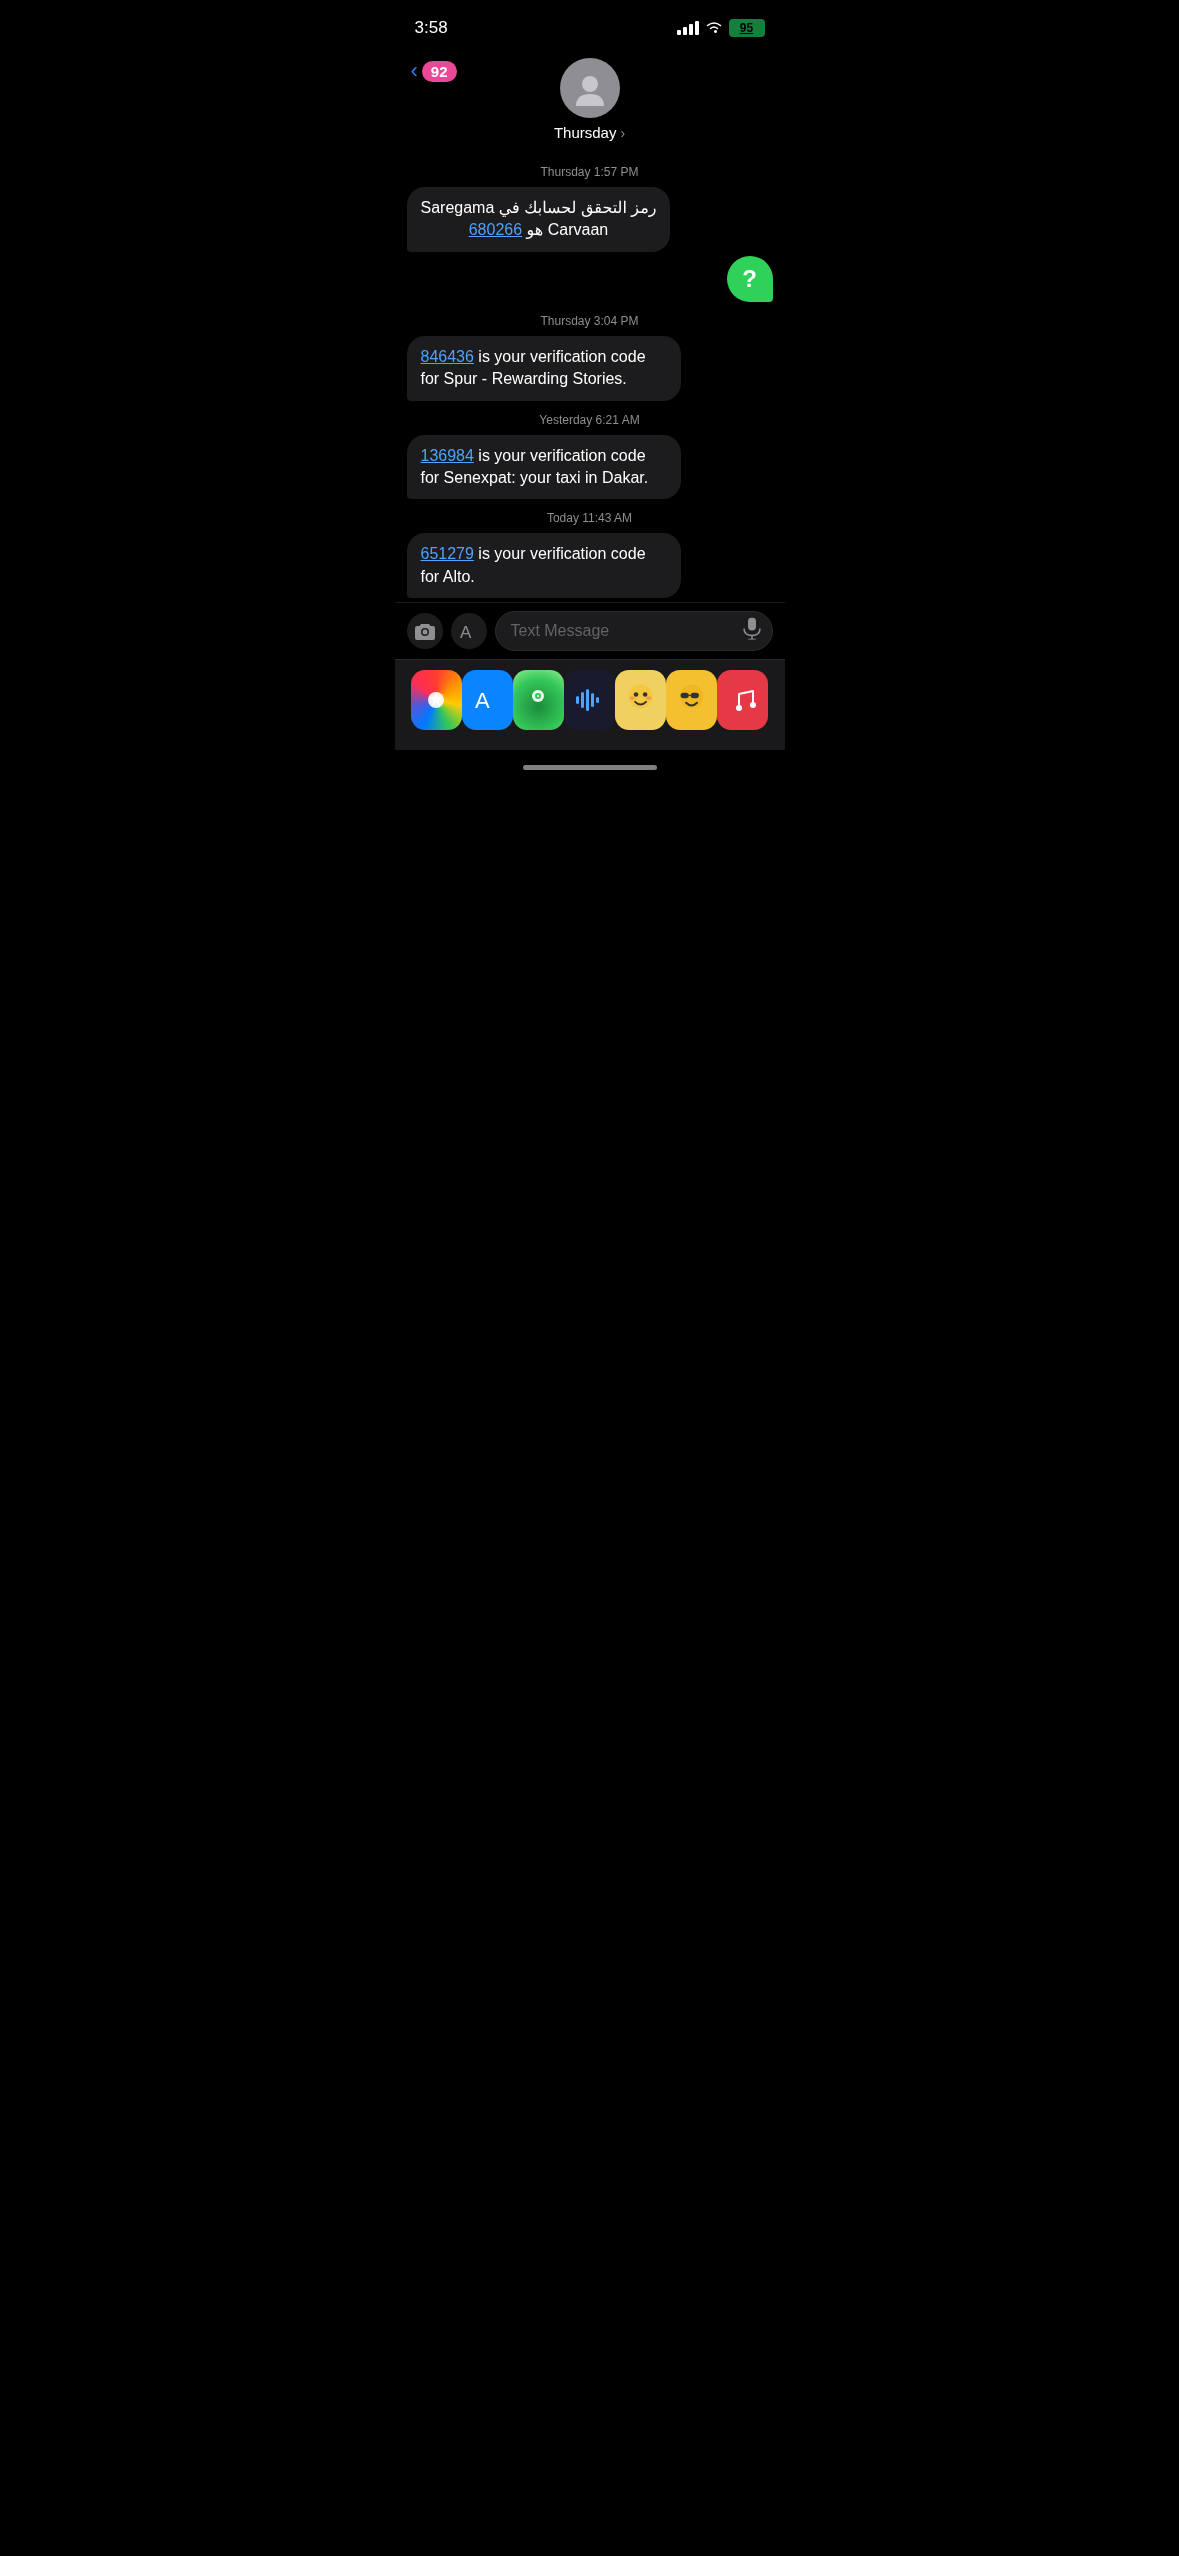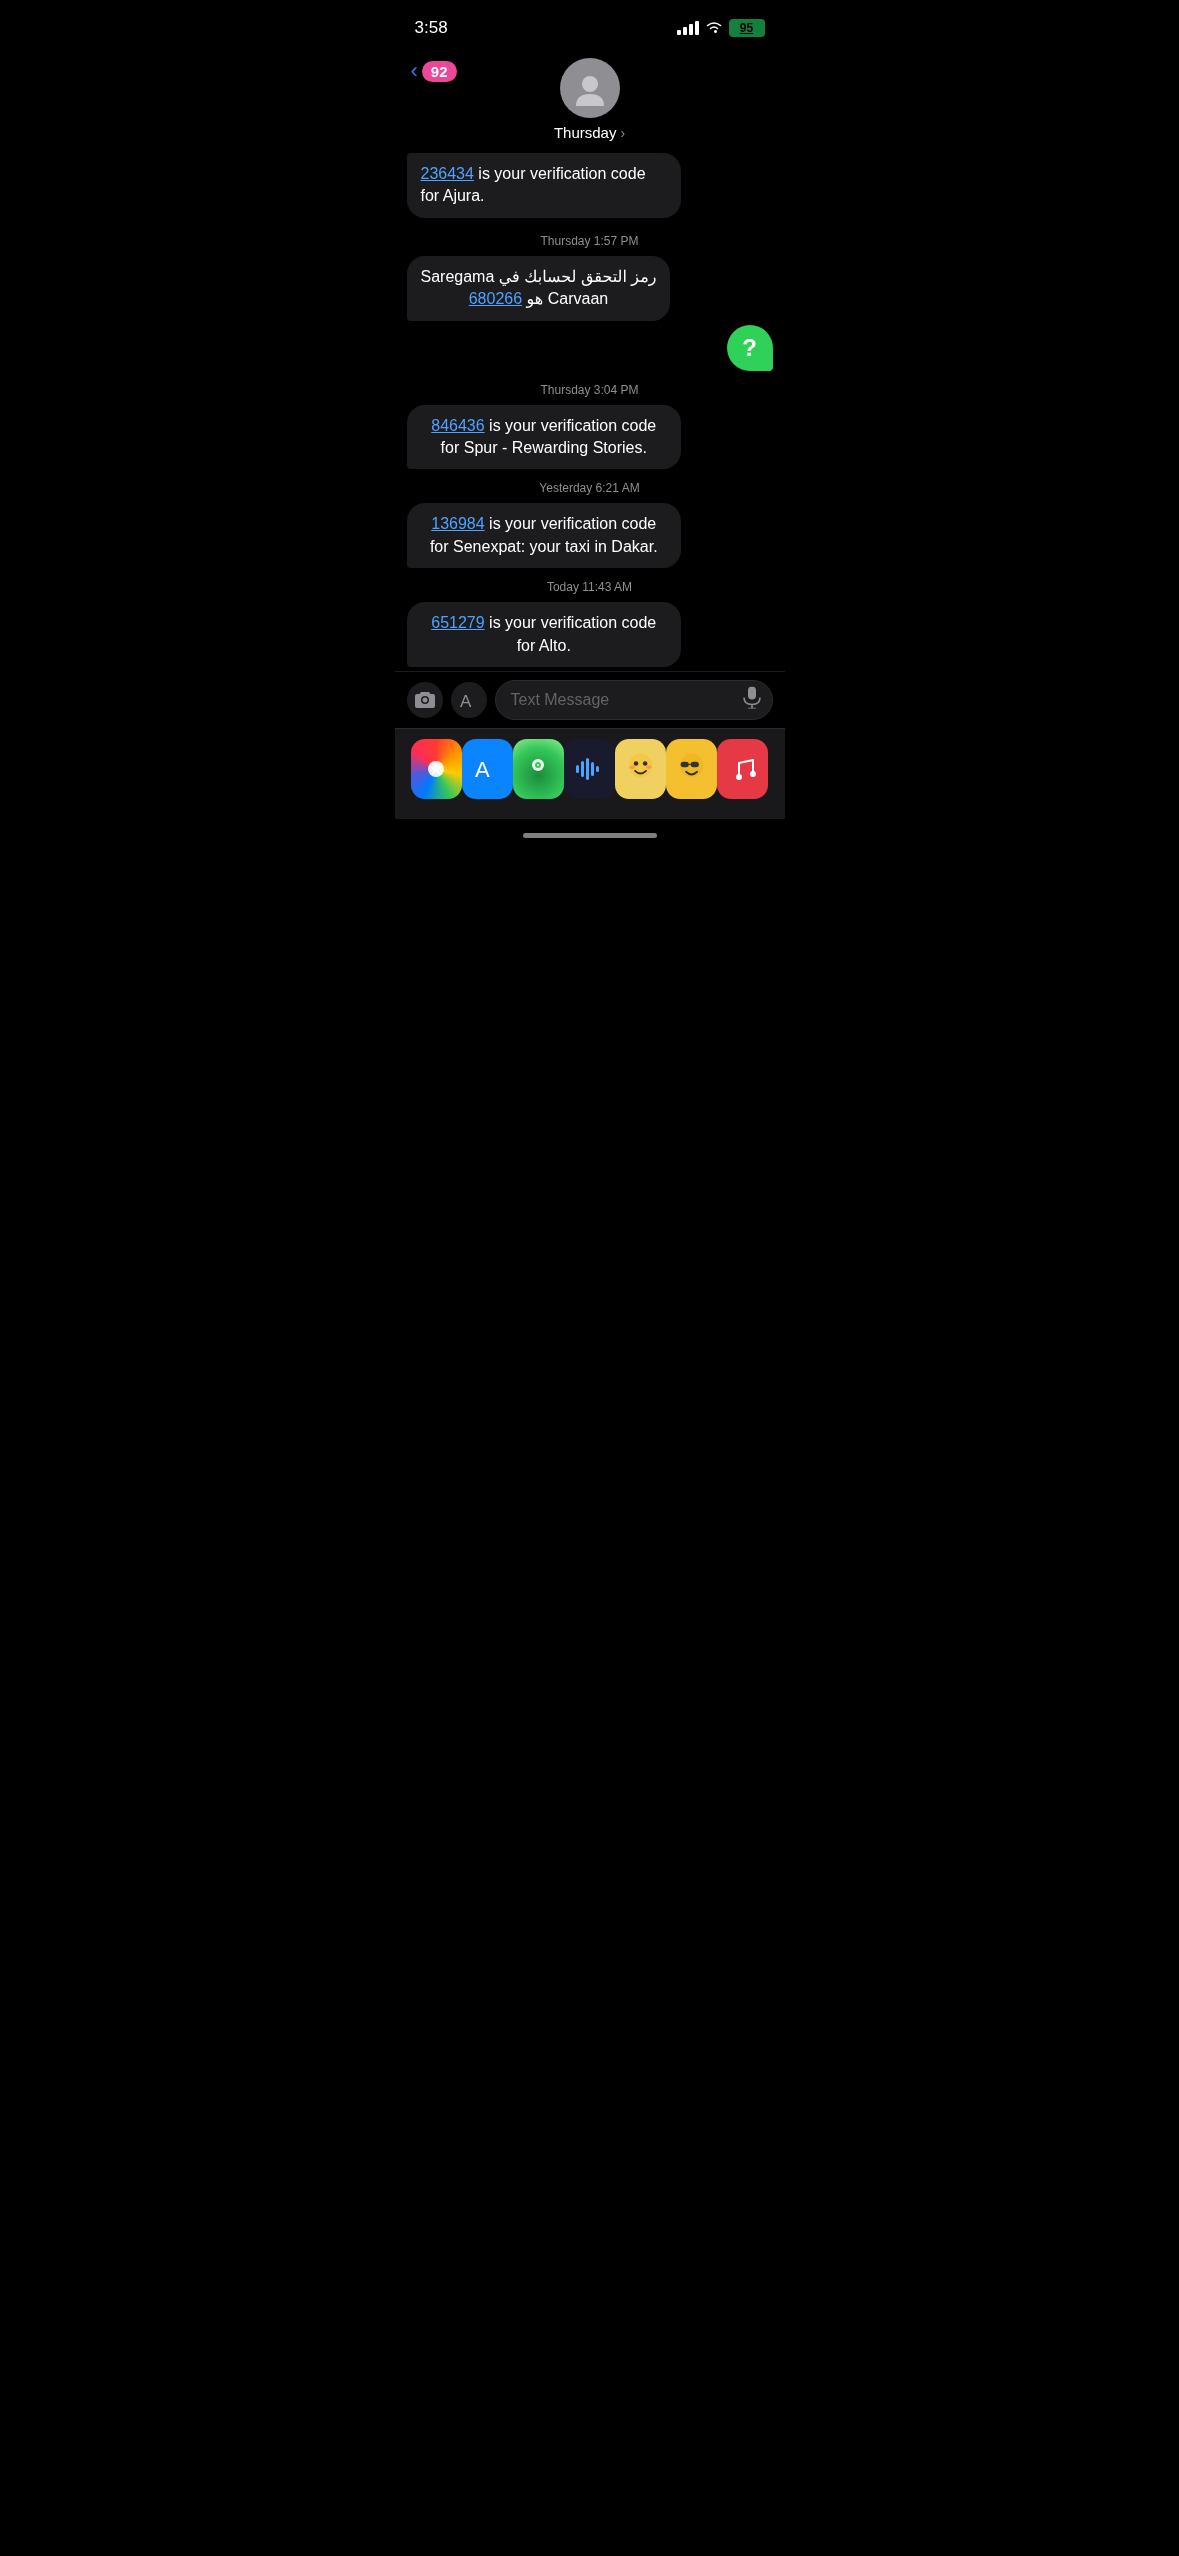--- a/index.html
+++ b/index.html
@@ -161,21 +161,20 @@
       padding: 10px 14px;
       border-radius: 18px;
       font-size: 16px;
       line-height: 1.4;
     }
 
     .bubble.incoming {
       background: #1c1c1e;
       color: #fff;
       border-bottom-left-radius: 4px;
-      text-align: center;
     }
 
     
     .partial-bubble {
       background: #1c1c1e;
       color: #fff;
       border-radius: 18px;
       border-top-left-radius: 4px;
       padding: 10px 14px;
       max-width: 75%;
@@ -320,25 +319,20 @@
   </div>
 
   <div class="contact-name">
     <span>Thursday</span>
     <span class="chevron-right-icon">›</span>
   </div>
 </div>
 
 <div class="messages-area">
 
-  <div class="message-row incoming">
-    <div class="partial-bubble">
-      <span style="text-decoration:underline; color:#4da3ff;">236434</span> is your verification code for Ajura.
-    </div>
-  </div>
 
   <div class="timestamp">
     <span>Thursday 1:57 PM</span>
   </div>
 
   <div class="message-row incoming">
     <div class="bubble incoming" style="text-align:center; direction:rtl;">
       <div>رمز التحقق لحسابك في Saregama</div>
       <div>Carvaan هو <span style="text-decoration:underline; color:#4da3ff;">680266</span></div>
     </div>

